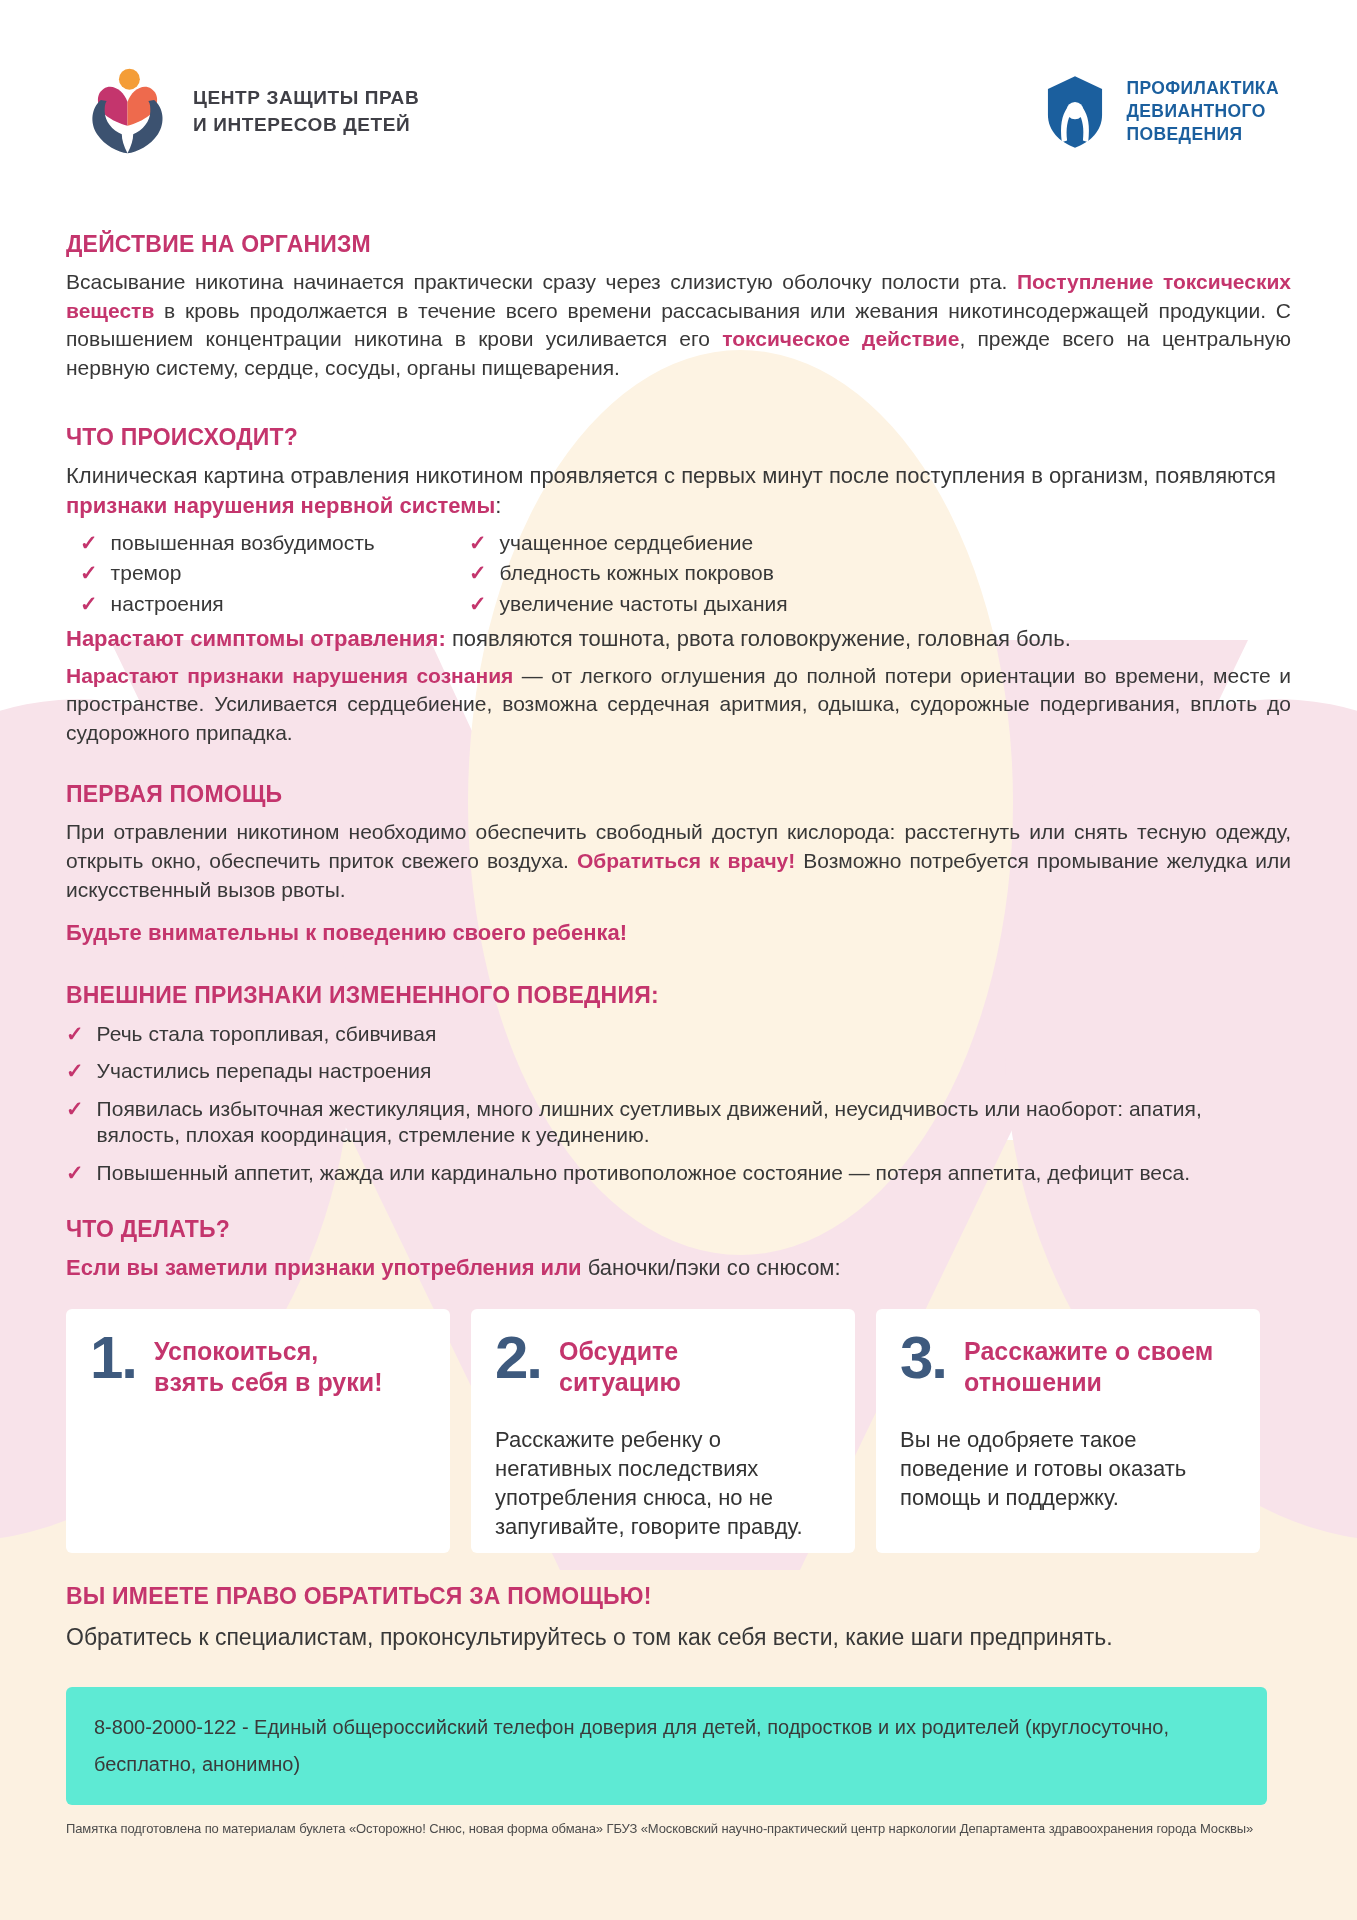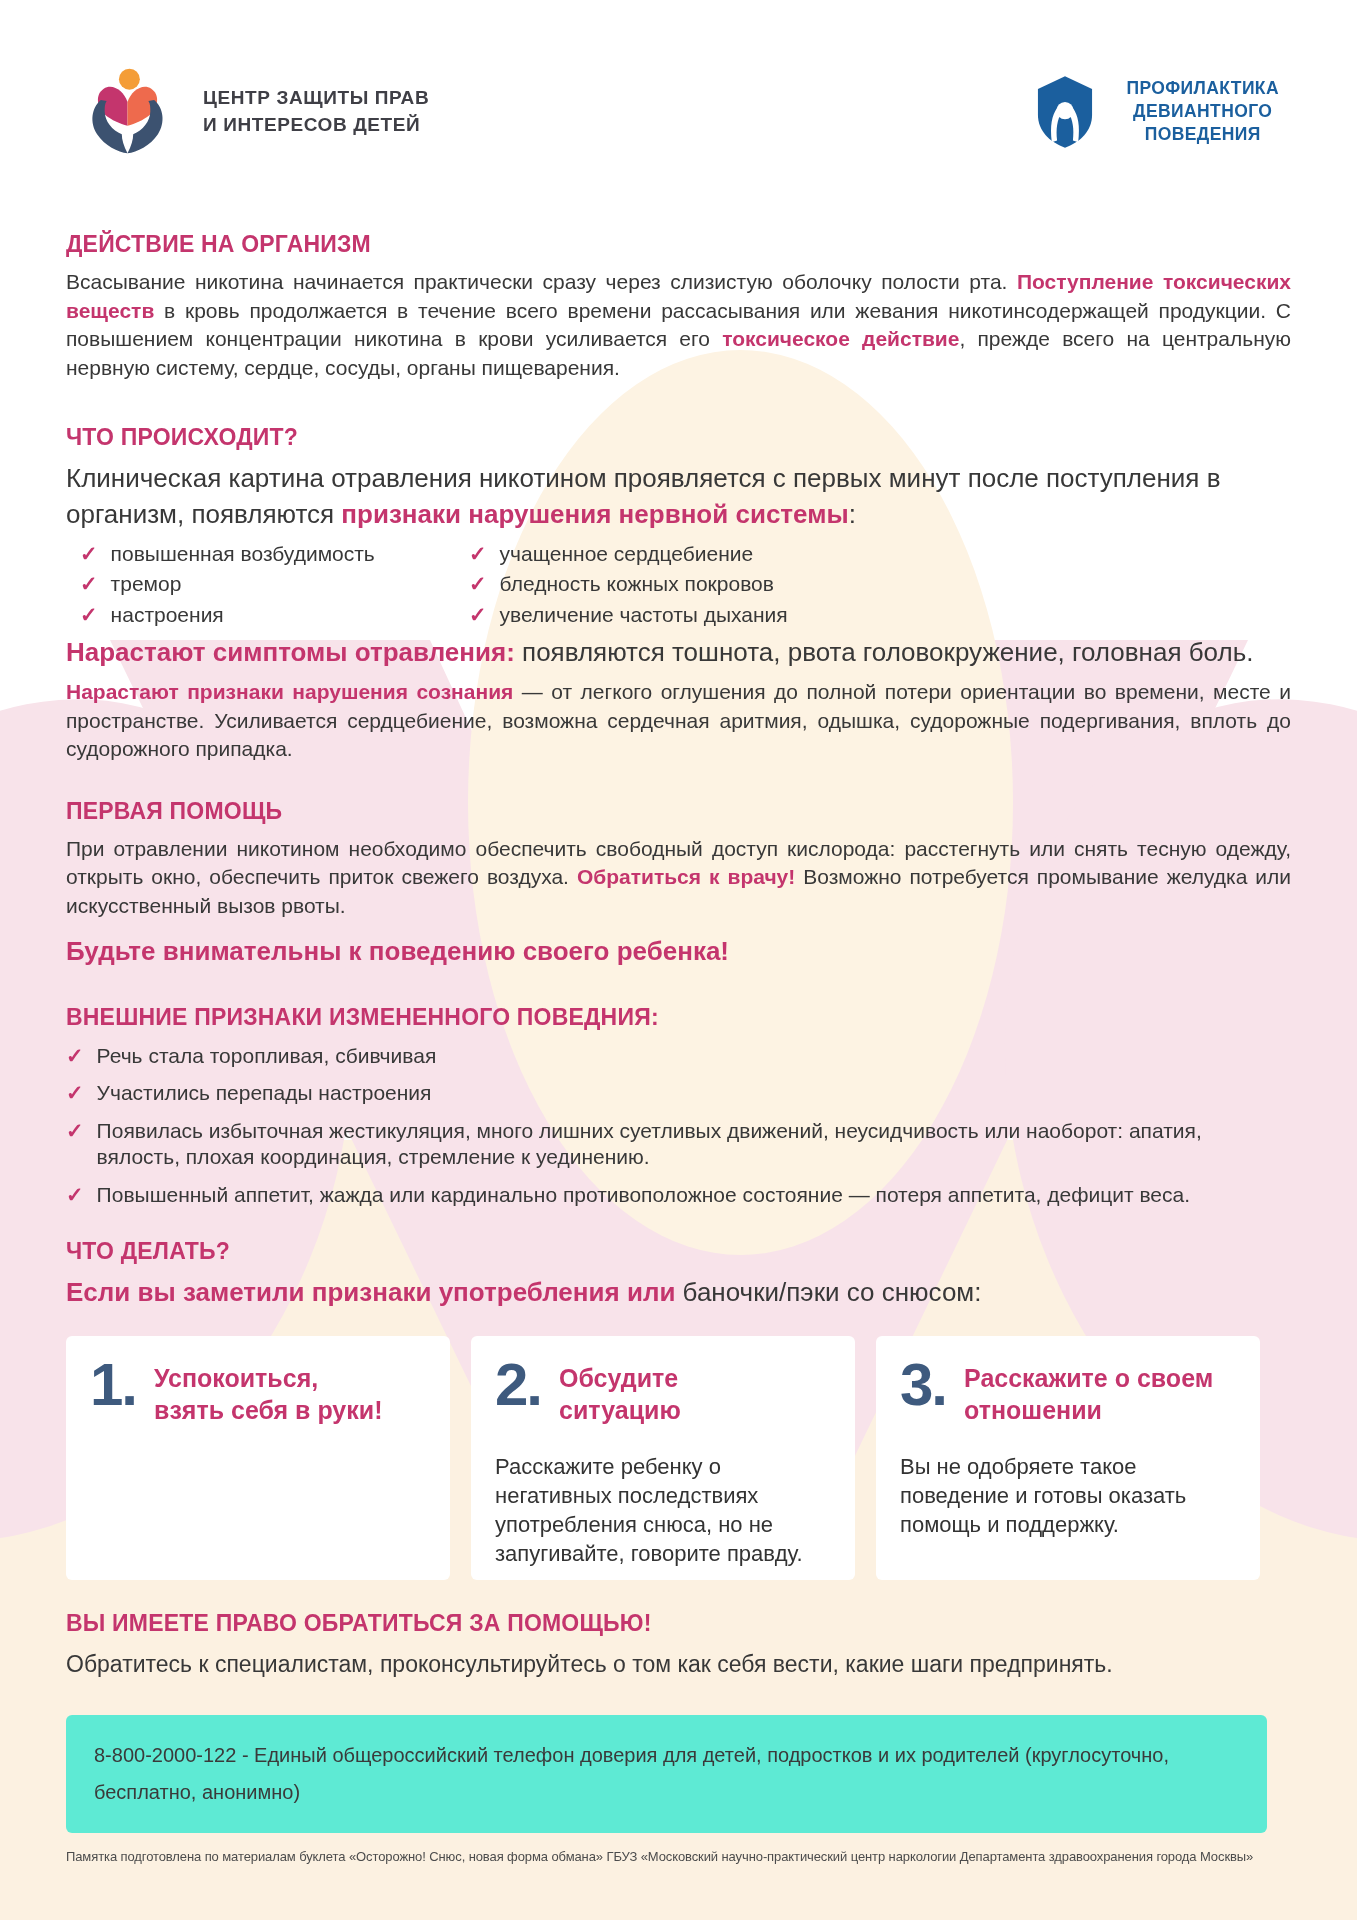--- a/index.html
+++ b/index.html
@@ -12,28 +12,28 @@
   .bg{position:absolute;z-index:0;}
   .bg-bottom{left:0;right:0;top:1140px;height:780px;background:#FCF1E1;}
   .bg-v{left:0;top:0;width:1357px;height:1920px;background:#F8E3EA;
     clip-path:polygon(110px 640px,430px 640px,679px 1180px,928px 640px,1248px 640px,800px 1570px,560px 1570px);}
   .bg-lobe-left{width:640px;height:860px;left:-300px;top:690px;background:#F8E3EA;border-radius:50%;transform:rotate(18deg);}
   .bg-lobe-right{width:640px;height:860px;right:-300px;top:690px;background:#F8E3EA;border-radius:50%;transform:rotate(-18deg);}
   .bg-egg{left:468px;top:350px;width:545px;height:905px;background:#FDF3E3;border-radius:50%;}
   
   .header{display:flex;justify-content:space-between;align-items:center;
     padding:64px 78px 0 80px;position:relative;z-index:2;}
-  .logo{display:flex;align-items:center;gap:28px;}
+  .logo{display:flex;align-items:center;gap:18px;}
   .logo-left-text{font-size:19px;font-weight:bold;color:#3F3F46;line-height:1.4;letter-spacing:.6px;}
-  .logo-right-text{font-size:17.5px;font-weight:bold;color:#1B5F9E;line-height:1.3;letter-spacing:.4px;text-align:center;}
+  .logo-right-text{font-size:17.5px;font-weight:bold;color:#1B5F9E;line-height:1.3;letter-spacing:.4px;}
   
   .content{position:relative;z-index:2;padding:0 66px;}
   .sec-h{font-size:23px;font-weight:bold;color:#C4356D;margin:0 0 10px 0;letter-spacing:.2px;}
   .p{font-size:21px;line-height:1.36;margin:0;text-align:justify;}
-  .p-left{font-size:26px;line-height:1.36;margin:0;}
+  .p-left{font-size:22px;line-height:1.36;margin:0;}
   .pink-b{color:#C4356D;font-weight:bold;}
   .mt-s1{margin-top:72px;}
   .mt-s2{margin-top:42px;}
   .mt-s3{margin-top:34px;}
   .mt-s4{margin-top:34px;}
   .mt-s5{margin-top:30px;}
   .mt-help{margin-top:30px;}
   .sym-cols{display:flex;margin-top:8px;}
   .sym-col{list-style:none;margin:0;padding:0 0 0 14px;}
   .sym-col.first{width:375px;}

